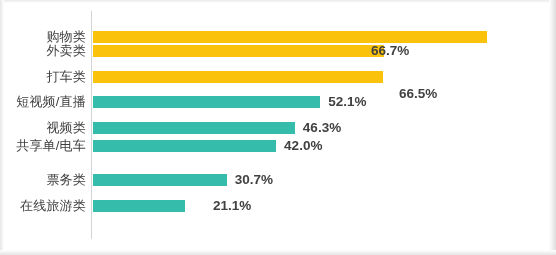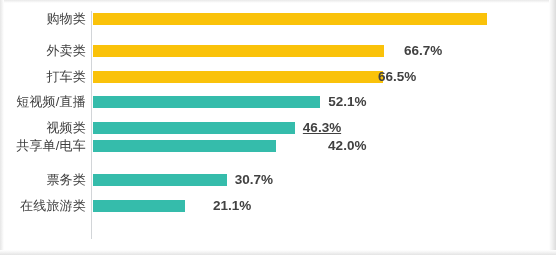--- a/index.html
+++ b/index.html
@@ -104,48 +104,48 @@
 <div id="chart-canvas">
 
   <div id="edge-top"></div>
   <div id="edge-left"></div>
   <div id="edge-right"></div>
   <div id="edge-bottom"></div>
 
   <div id="plot">
     <div id="axis-line"></div>
 
-  <div class="row" style="top: 13px;">
+  <div class="row" style="top: 31px;">
         <div class="cat-label">购物类</div>
         <div class="bar gold" style="width: 394.144px; background: rgb(250, 194, 10);"></div>
       </div>
       <div class="row" style="top: 44.8px;">
         <div class="cat-label">外卖类</div>
         <div class="bar gold" style="width: 290.812px; background: rgb(250, 194, 10);"></div>
-        <div class="val-label" style="left: 404px;">66.7%</div>
+        <div class="val-label" style="left: 371px;">66.7%</div>
       </div>
       <div class="row" style="top: 70.6px;">
         <div class="cat-label">打车类</div>
         <div class="bar gold" style="width: 289.94px; background: rgb(250, 194, 10);"></div>
-        <div class="val-label" style="left: 378px;">66.5%</div>
+        <div class="val-label" style="left: 399px; margin-top: 17px;">66.5%</div>
       </div>
       <div class="row" style="top: 96.4px;">
         <div class="cat-label">短视频/直播</div>
         <div class="bar teal" style="width: 227.156px; background: rgb(53, 188, 171);"></div>
         <div class="val-label" style="left: 328.156px;">52.1%</div>
       </div>
       <div class="row" style="top: 122.2px;">
         <div class="cat-label">视频类</div>
         <div class="bar teal" style="width: 201.868px; background: rgb(53, 188, 171);"></div>
-        <div class="val-label" style="left: 302.868px; text-decoration: underline;">46.3%</div>
+        <div class="val-label" style="left: 302.868px;">46.3%</div>
       </div>
       <div class="row" style="top: 140px;">
         <div class="cat-label">共享单/电车</div>
         <div class="bar teal" style="width: 183.12px; background: rgb(53, 188, 171);"></div>
-        <div class="val-label" style="left: 284.12px; margin-left: 44px;">42.0%</div>
+        <div class="val-label" style="left: 284.12px;">42.0%</div>
       </div>
       <div class="row" style="top: 173.8px;">
         <div class="cat-label">票务类</div>
         <div class="bar teal" style="width: 133.852px; background: rgb(53, 188, 171);"></div>
         <div class="val-label" style="left: 234.852px;">30.7%</div>
       </div>
       <div class="row" style="top: 199.6px;">
         <div class="cat-label">在线旅游类</div>
         <div class="bar teal" style="width: 91.996px; background: rgb(53, 188, 171);"></div>
         <div class="val-label" style="left: 192.996px; margin-left: 20px;">21.1%</div>

